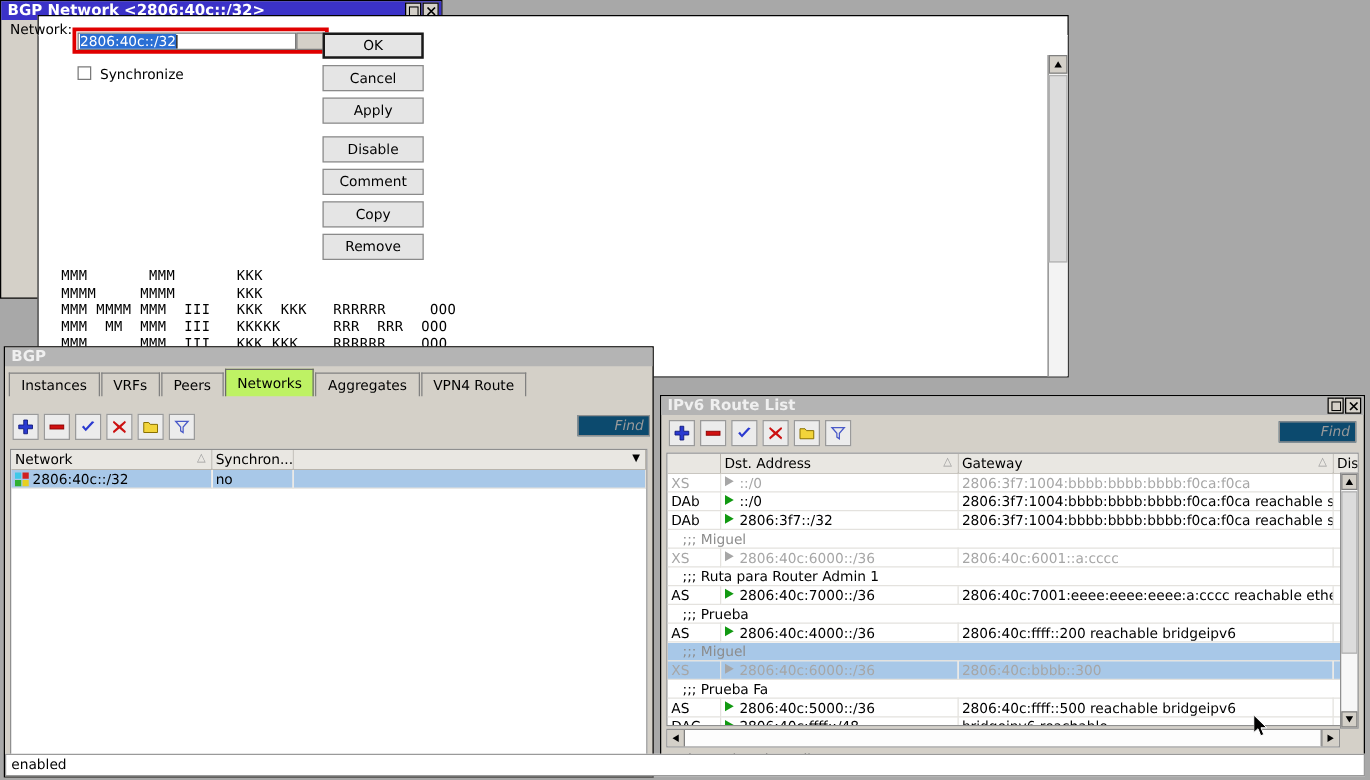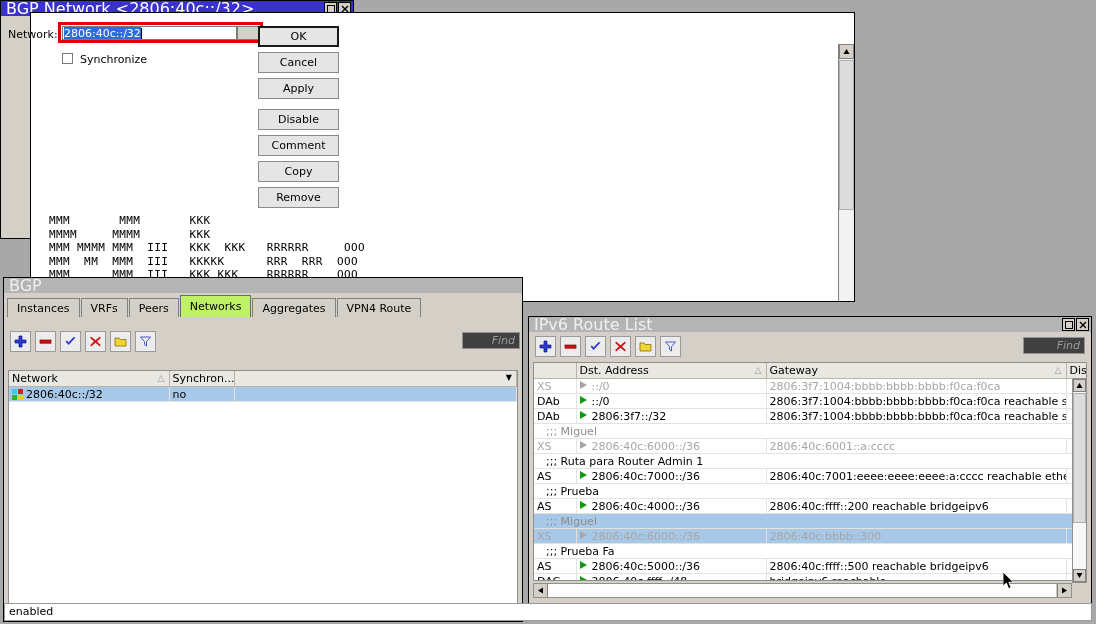--- a/index.html
+++ b/index.html
@@ -6,21 +6,21 @@
   body{
     width:1096px;height:624px;overflow:hidden;
     background:#a8a8a8;
     font-family:"DejaVu Sans","Liberation Sans",sans-serif;
     font-size:11px;color:#000;
     position:relative;
     -webkit-font-smoothing:none;
   }
   .win{position:absolute;background:#d4d0c8;border:1px solid #000;box-sizing:border-box;}
   .titlebar{height:15px;display:flex;align-items:center;padding:0 2px 0 5px;box-sizing:border-box;}
-  .titlebar .tb-title{flex:1;font-size:16px;line-height:15px;white-space:nowrap;overflow:hidden;}
+  .titlebar .tb-title{flex:1;font-size:12px;line-height:15px;white-space:nowrap;overflow:hidden;font-weight:bold;}
   .tb-inactive{background:#b4b4b4;color:#efefef;}
   .tb-active{background:#3b32c8;color:#fff;}
   .tb-btns{display:flex;gap:1px;}
   .tb-btn{width:13px;height:13px;background:#d4d0c8;border:1px solid #000;
     display:flex;align-items:center;justify-content:center;font-size:9px;line-height:1;box-sizing:border-box;}
   .tb-btn svg{display:block;}
 
   
   #terminal{left:30px;top:12px;width:825px;height:290px;background:#fff;}
   #terminal .body{position:absolute;left:0;top:15px;right:0;bottom:0;background:#fff;
@@ -36,32 +36,32 @@
   
   #bgpwin{left:3px;top:277px;width:520px;height:345px;}
   #bgpwin .tb-inactive{background:#b4b4b4;}
   .tabs{position:absolute;left:3px;top:17px;height:22px;display:flex;align-items:flex-end;}
   .tab{height:19px;line-height:19px;padding:0 9px;background:#d4d0c8;border:1px solid #808080;
     border-bottom:none;margin-right:1px;font-size:11px;box-sizing:border-box;white-space:nowrap;}
   .tab.active{height:22px;line-height:21px;background:#bef264;border-color:#6b6b6b;position:relative;z-index:3;}
   .toolbar{position:absolute;left:6px;height:22px;display:flex;gap:4px;align-items:center;}
   .tbtn{width:21px;height:21px;background:#ececec;border:1px solid #9a9a9a;box-sizing:border-box;
     display:flex;align-items:center;justify-content:center;}
-  .findbox{position:absolute;height:17px;background:#404040;border:1px solid #8f8f8f;box-sizing:border-box;
+  .findbox{position:absolute;height:17px;background:#0c4a6e;border:1px solid #8f8f8f;box-sizing:border-box;
     color:#9a9a9a;font-style:italic;font-size:11px;line-height:16px;text-align:right;padding-right:4px;}
 
   table.grid{border-collapse:collapse;table-layout:fixed;width:100%;font-size:11px;}
   table.grid th{background:#e9e7e2;border:1px solid #b8b4ac;border-top:none;border-left:none;
     font-weight:normal;text-align:left;padding:1px 3px;height:15px;box-sizing:border-box;position:relative;white-space:nowrap;overflow:hidden;}
   table.grid td{border-bottom:1px solid #e4e2de;border-right:1px solid #e4e2de;
     padding:0 3px;height:15px;box-sizing:border-box;white-space:nowrap;overflow:hidden;}
   .sortmark{position:absolute;right:4px;top:2px;color:#9a9a9a;font-size:9px;}
 
   #bgp-grid-wrap{position:absolute;left:4px;top:81px;right:4px;bottom:4px;background:#fff;
-    border:1px solid #8f8f8f;overflow:hidden;box-sizing:border-box;margin-top:11px;}
+    border:1px solid #8f8f8f;overflow:hidden;box-sizing:border-box;}
   tr.sel td{background:#a8c8e8;}
   .neticon{display:inline-block;width:11px;height:11px;vertical-align:-2px;margin-right:3px;position:relative;}
   .neticon i{position:absolute;width:5px;height:5px;display:block;}
 
   
   #routewin{left:528px;top:316px;width:564px;height:304px;}
   #route-grid-wrap{position:absolute;left:4px;top:45px;right:4px;bottom:38px;background:#fff;
     border:1px solid #8f8f8f;overflow:hidden;box-sizing:border-box;}
   .rt-dim td{color:#a6a6a6;}
   .rt-dim .arr{border-left-color:#a6a6a6 !important;}
@@ -394,21 +394,21 @@
           </svg>
       </span>
       <span class="tb-btn">
         <svg width="8" height="8" viewBox="0 0 8 8">
             <path d="M1 1 L7 7 M7 1 L1 7" stroke="#000" stroke-width="1.4" fill="none"></path>
           </svg>
       </span>
     </span>
   </div>
 
-  <div class="dlg-label" style="left:8px;top:28px;">Network:</div>
+  <div class="dlg-label" style="left:8px;top:17px;">Network:</div>
   <div class="redbox"></div>
   <div class="netinput">
     <span class="selt">2806:40c::/32</span><span class="caret"></span>
   </div>
   <div class="inputstub"></div>
 
   <div class="chk" style="left:62px;top:53px;"></div>
   <div class="dlg-label" style="left:80px;top:53px;">Synchronize</div>
 
   <div class="dbtn primary" style="top:26px;">OK</div>

